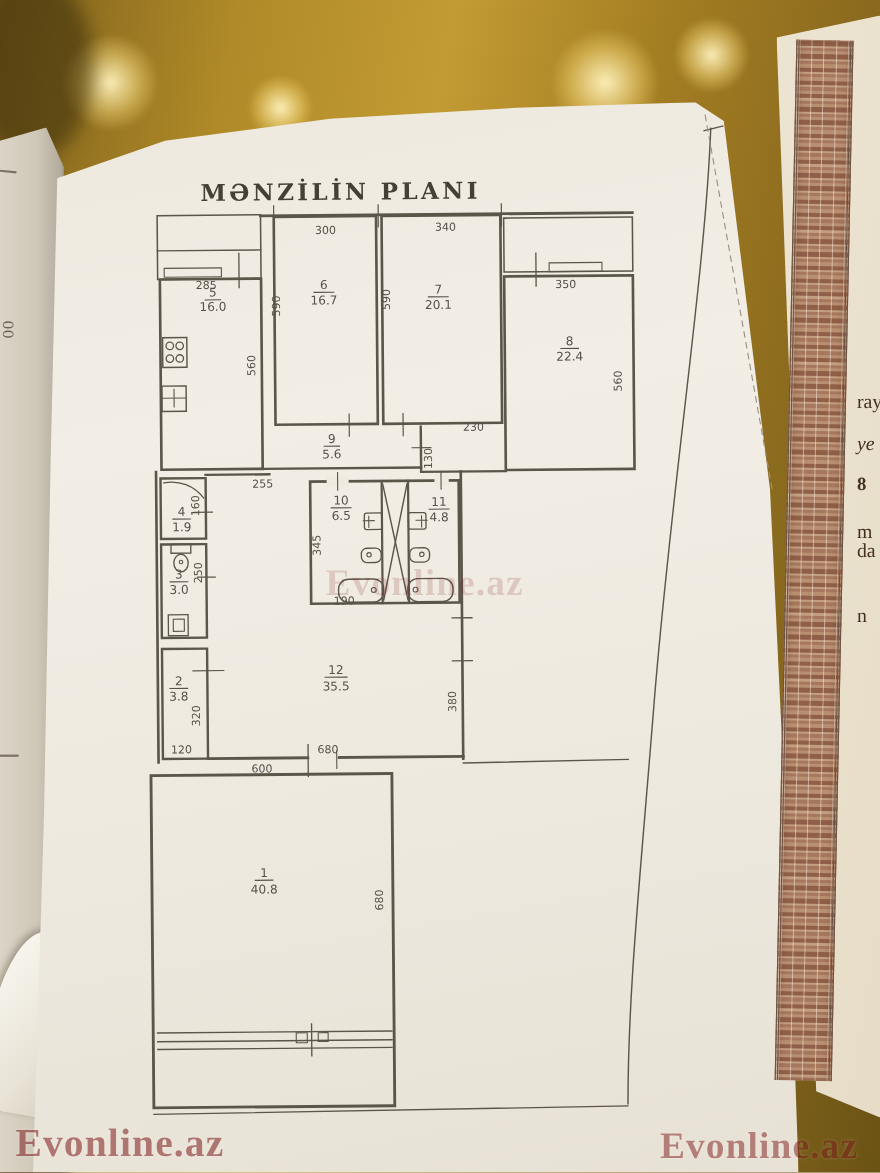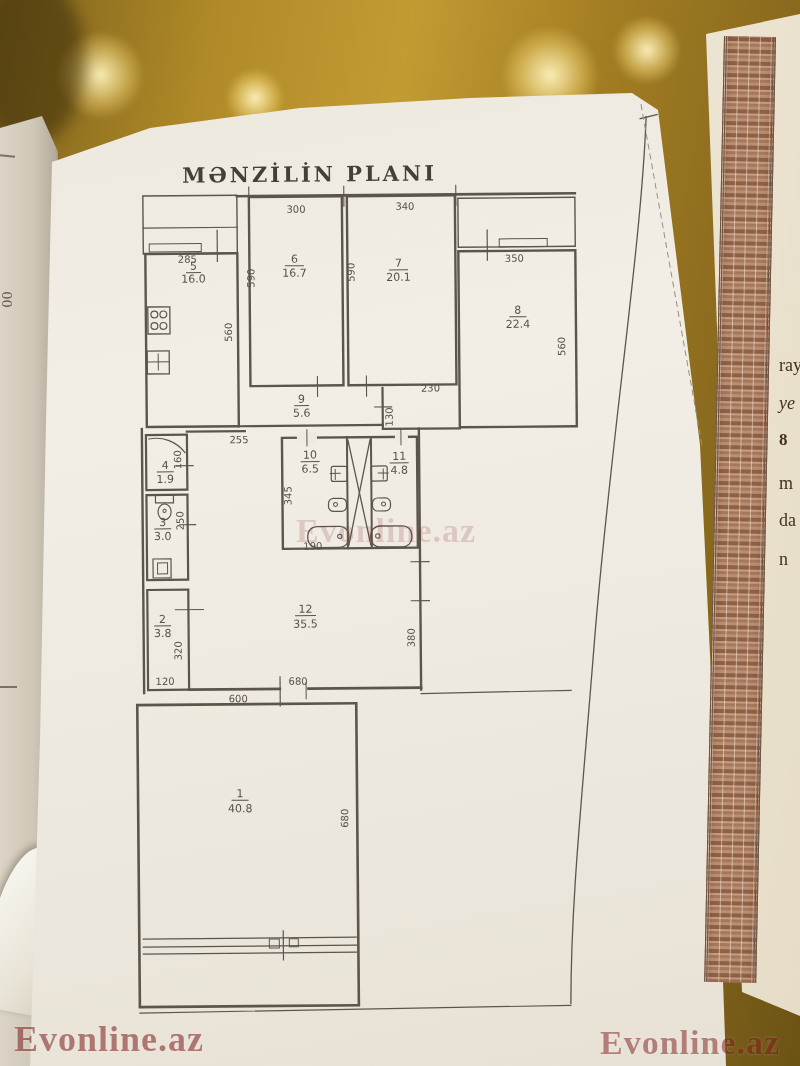--- a/index.html
+++ b/index.html
@@ -273,14 +273,14 @@
 <div class="wm wm-center">Evonline.az</div>
 <div class="wm wm-left">Evonline.az</div>
 <div class="wm wm-right">Evonline.az</div>
 
 <div class="certificate"></div>
 <div class="cert-band"></div>
 <div class="cert-line" style="top:355px;">ray</div>
 <div class="cert-line" style="top:393px;font-style:italic;">ye</div>
 <div class="cert-line bold" style="top:430px;">8</div>
 <div class="cert-line" style="top:473px;">m</div>
-<div class="cert-line" style="top:510px;">da</div>
+<div class="cert-line" style="top:490px;">da</div>
 <div class="cert-line" style="top:549px;">n</div>
 
 </body></html>

